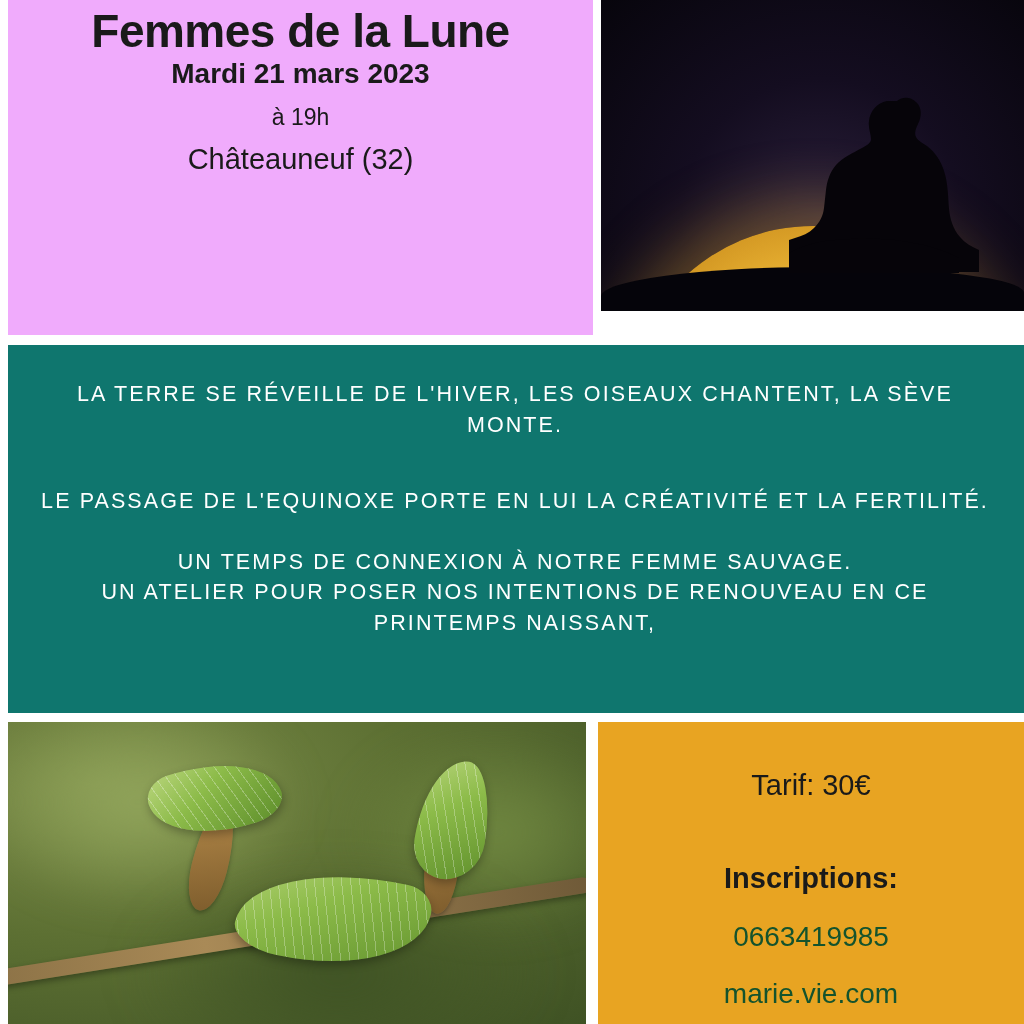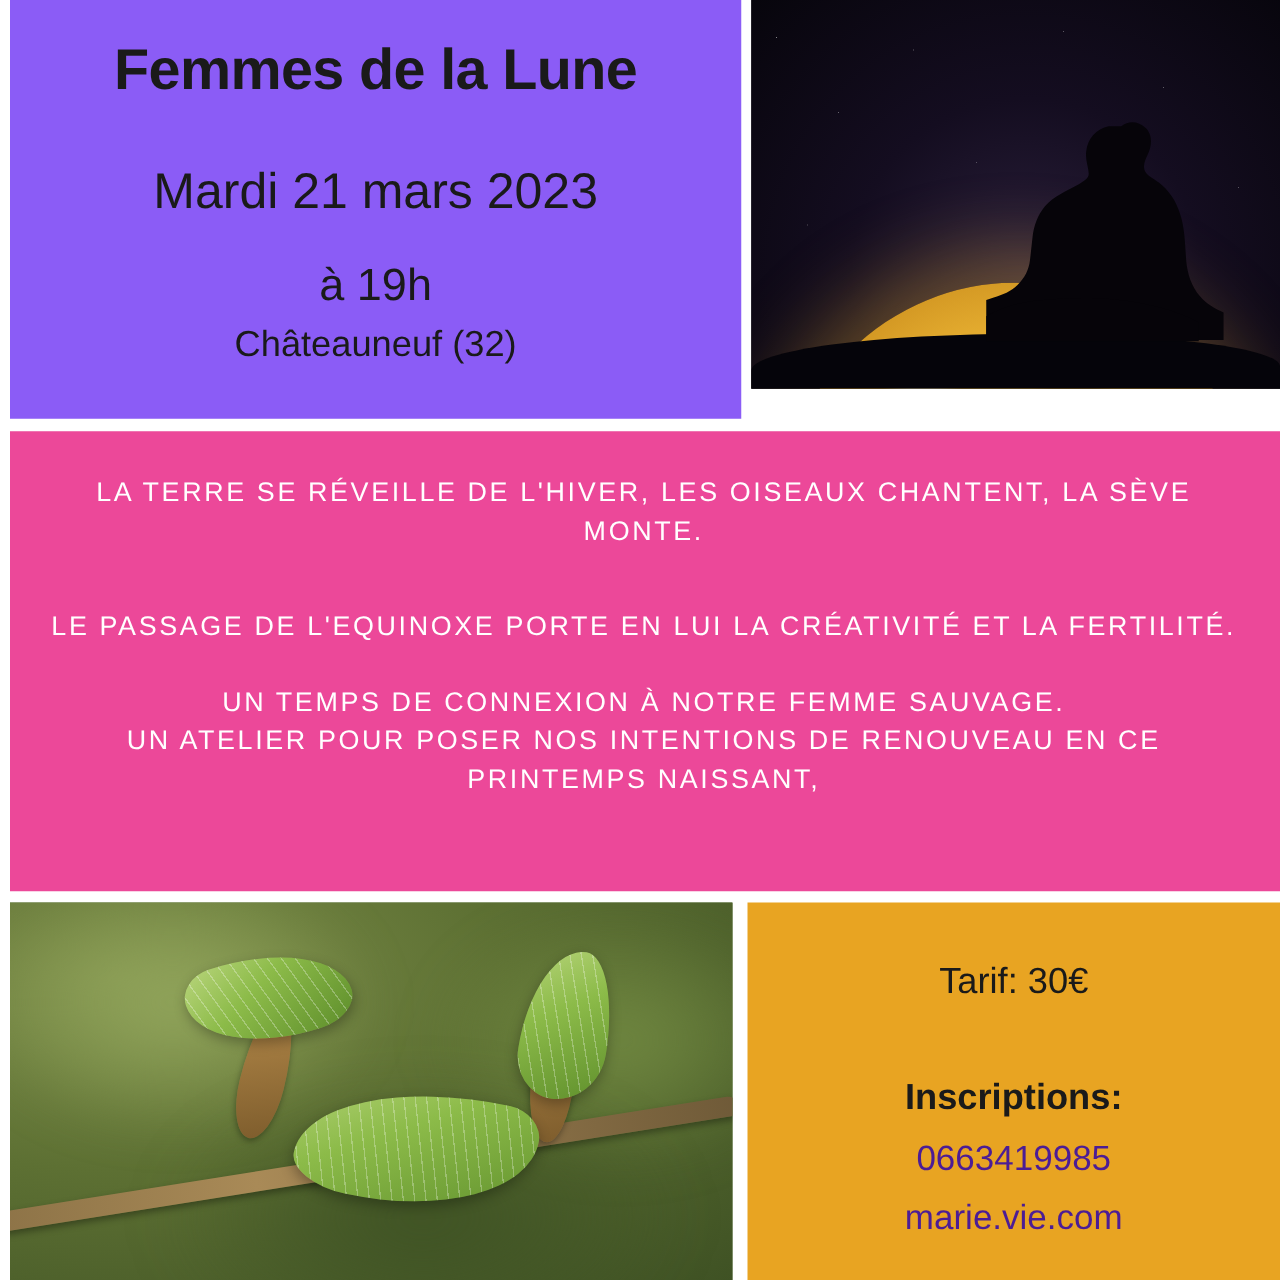--- a/index.html
+++ b/index.html
@@ -21,45 +21,44 @@
     box-sizing: border-box;
   }
 
   
   .block-title {
     position: absolute;
     left: 8px;
     top: 0px;
     width: 585px;
     height: 335px;
-    background: #8b5cf6;
+    background: #f0abfc;
     box-sizing: border-box;
-    padding: 25px 16px 0 16px;
+    padding: 1px 16px 0 16px;
     text-align: center;
     overflow: hidden;
   }
   .poster-title {
     font-size: 46px;
     font-weight: bold;
     color: #1a1a1a;
     line-height: 1.08;
     margin: 6px 0 0 0;
     letter-spacing: -0.5px;
   }
   .event-date {
-    font-size: 40px;
-    font-weight: normal;
-    color: #1a1a1a;
-    margin-top: 48px;
+    font-size: 28px;
+    font-weight: bold;
+    color: #1a1a1a;
     line-height: 1.2;
   }
   .event-time {
-    font-size: 36px;
-    color: #1a1a1a;
-    margin-top: 29px;
+    font-size: 23px;
+    color: #1a1a1a;
+    margin-top: 14px;
     line-height: 1.2;
   }
   .event-place {
     font-size: 29px;
     color: #1a1a1a;
     margin-top: 10px;
     line-height: 1.2;
   }
 
   
@@ -121,21 +120,21 @@
   }
   .silhouette svg { display: block; }
 
   
   .block-text {
     position: absolute;
     left: 8px;
     top: 345px;
     width: 1016px;
     height: 368px;
-    background: #ec4899;
+    background: #0f766e;
     box-sizing: border-box;
     padding: 34px 30px 0 28px;
     text-align: center;
     color: #ffffff;
     overflow: hidden;
   }
   .block-text p {
     margin: 0;
     font-size: 21.5px;
     letter-spacing: 2.1px;
@@ -255,22 +254,22 @@
   }
   .signup-label {
     font-size: 29px;
     font-weight: bold;
     color: #1a1a1a;
     margin-top: 58px;
     line-height: 1.2;
   }
   .phone, .website {
     font-size: 28px;
-    color: #4c1d95;
-    margin-top: 14px;
+    color: #14532d;
+    margin-top: 24px;
     line-height: 1.2;
   }
 </style>
 </head>
 <body>
 
 <div class="poster">
 
   <div class="block-title">
     <div class="poster-title">Femmes de la Lune</div>

